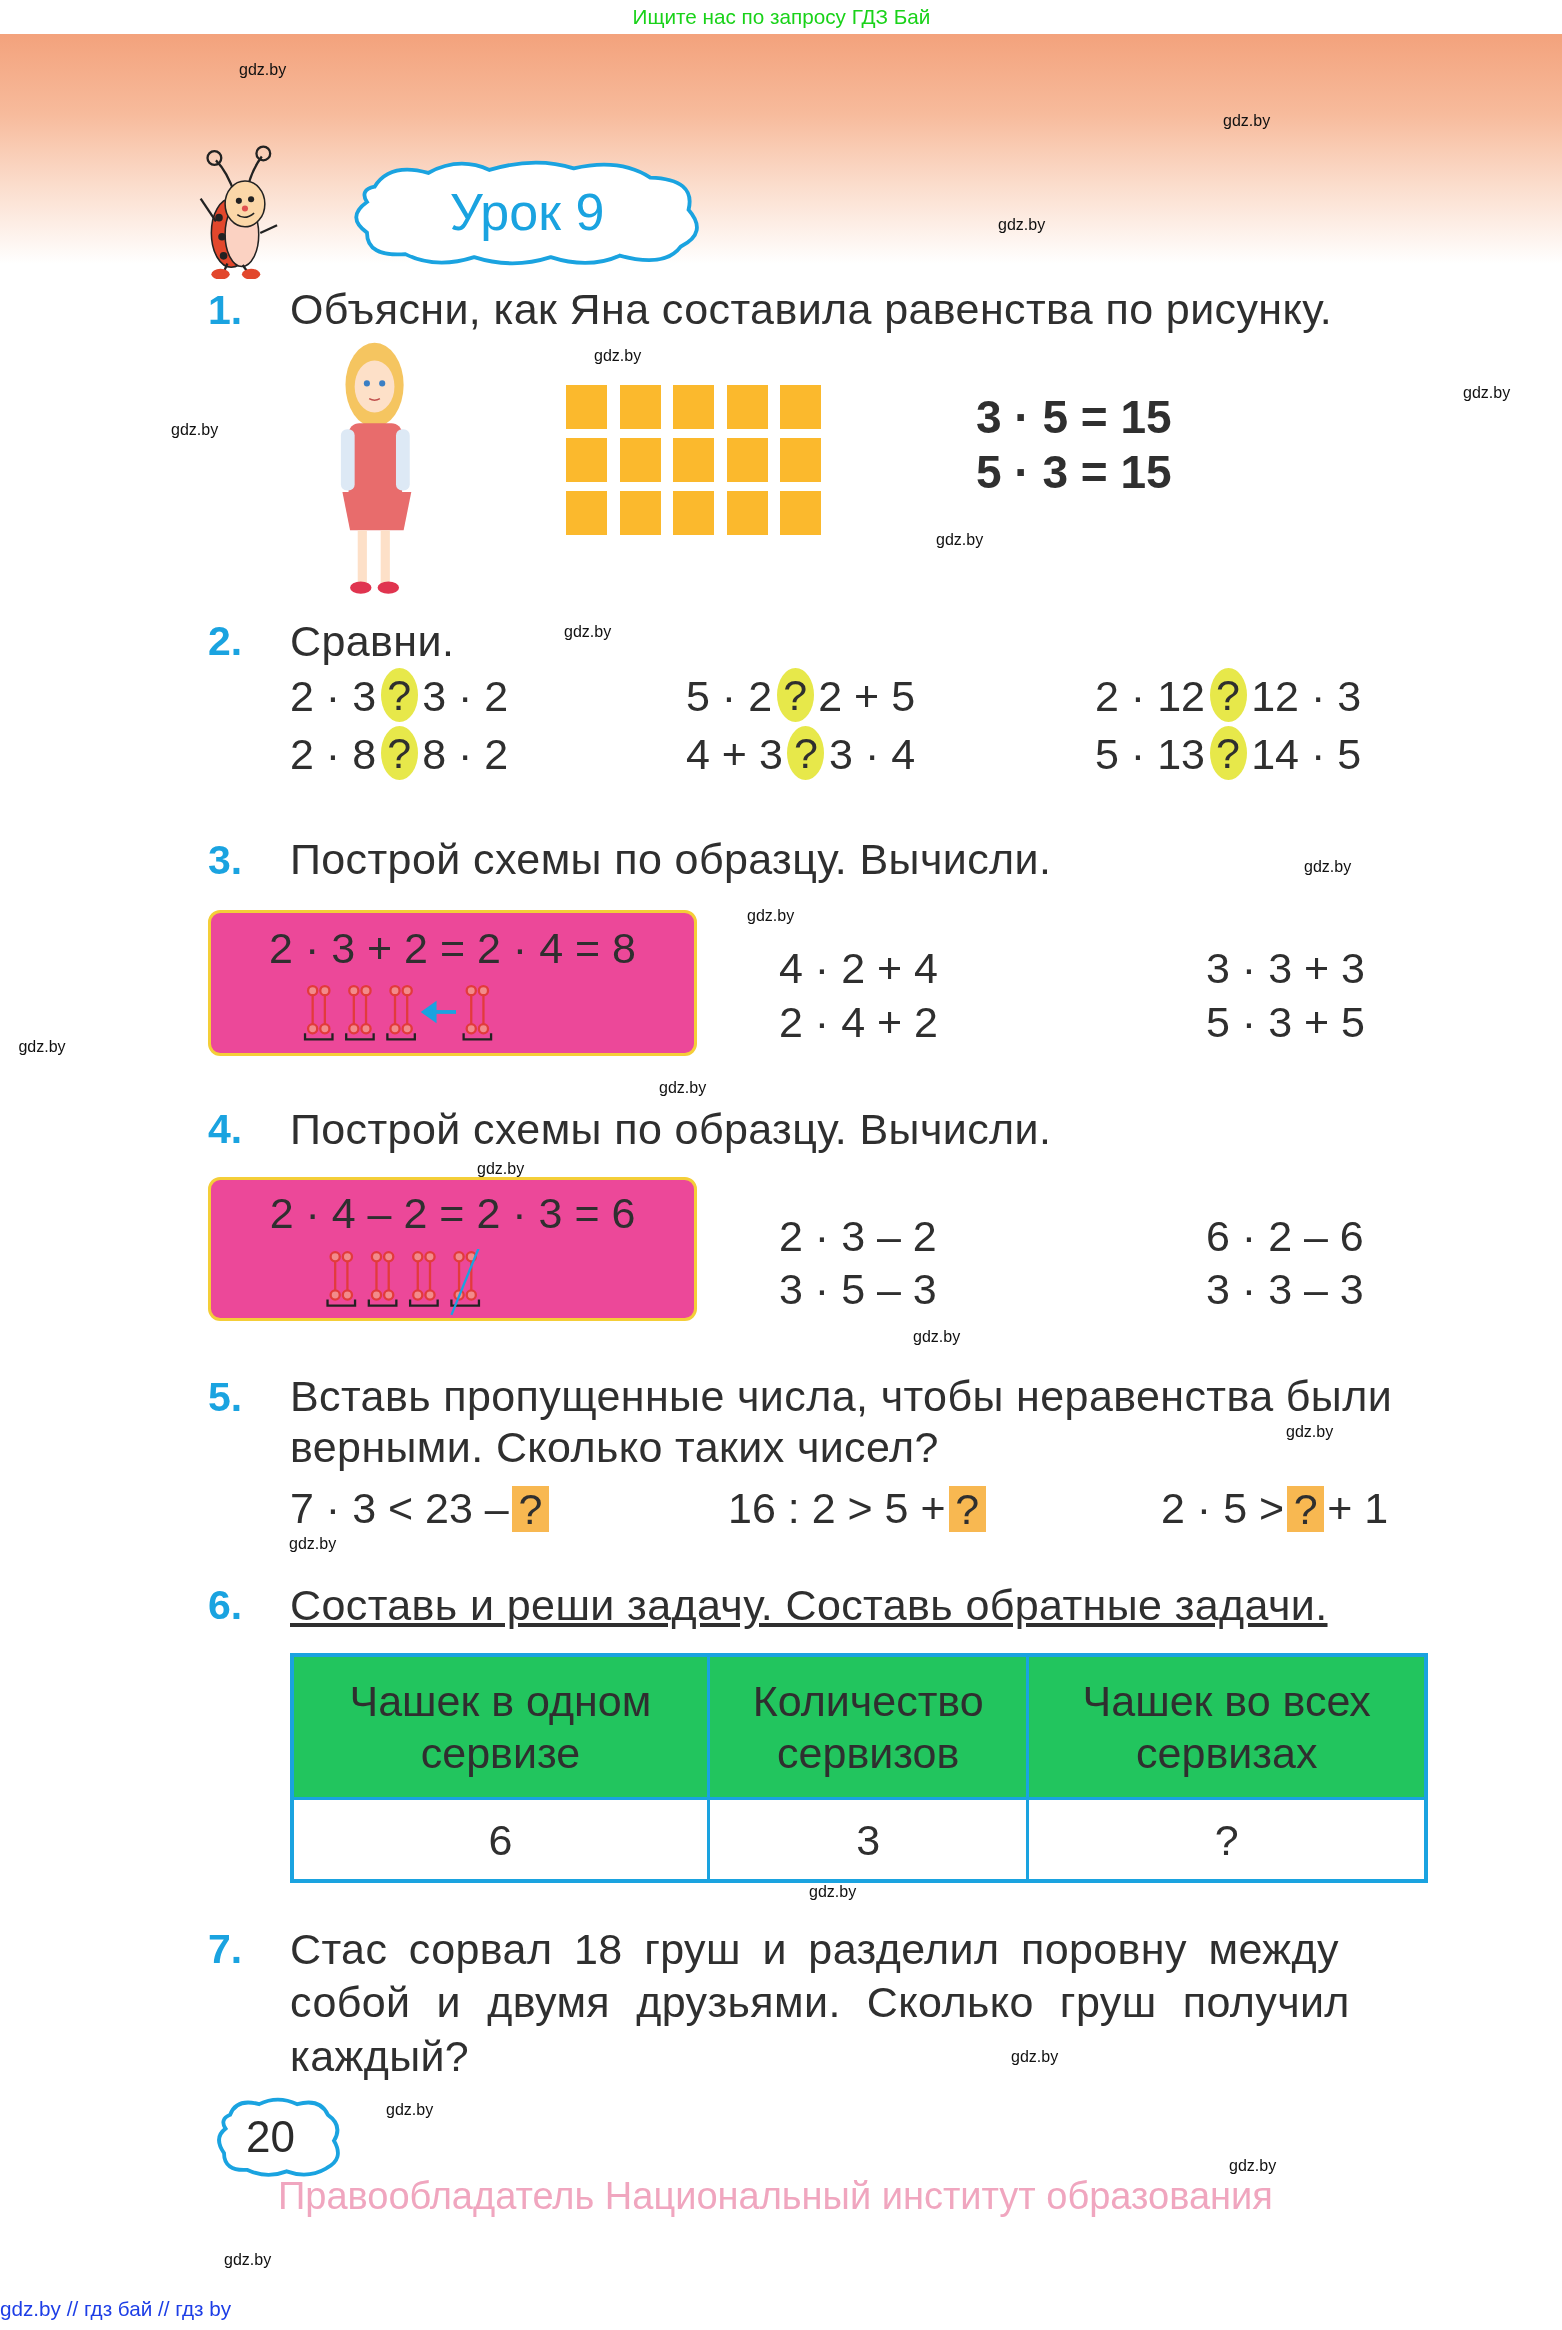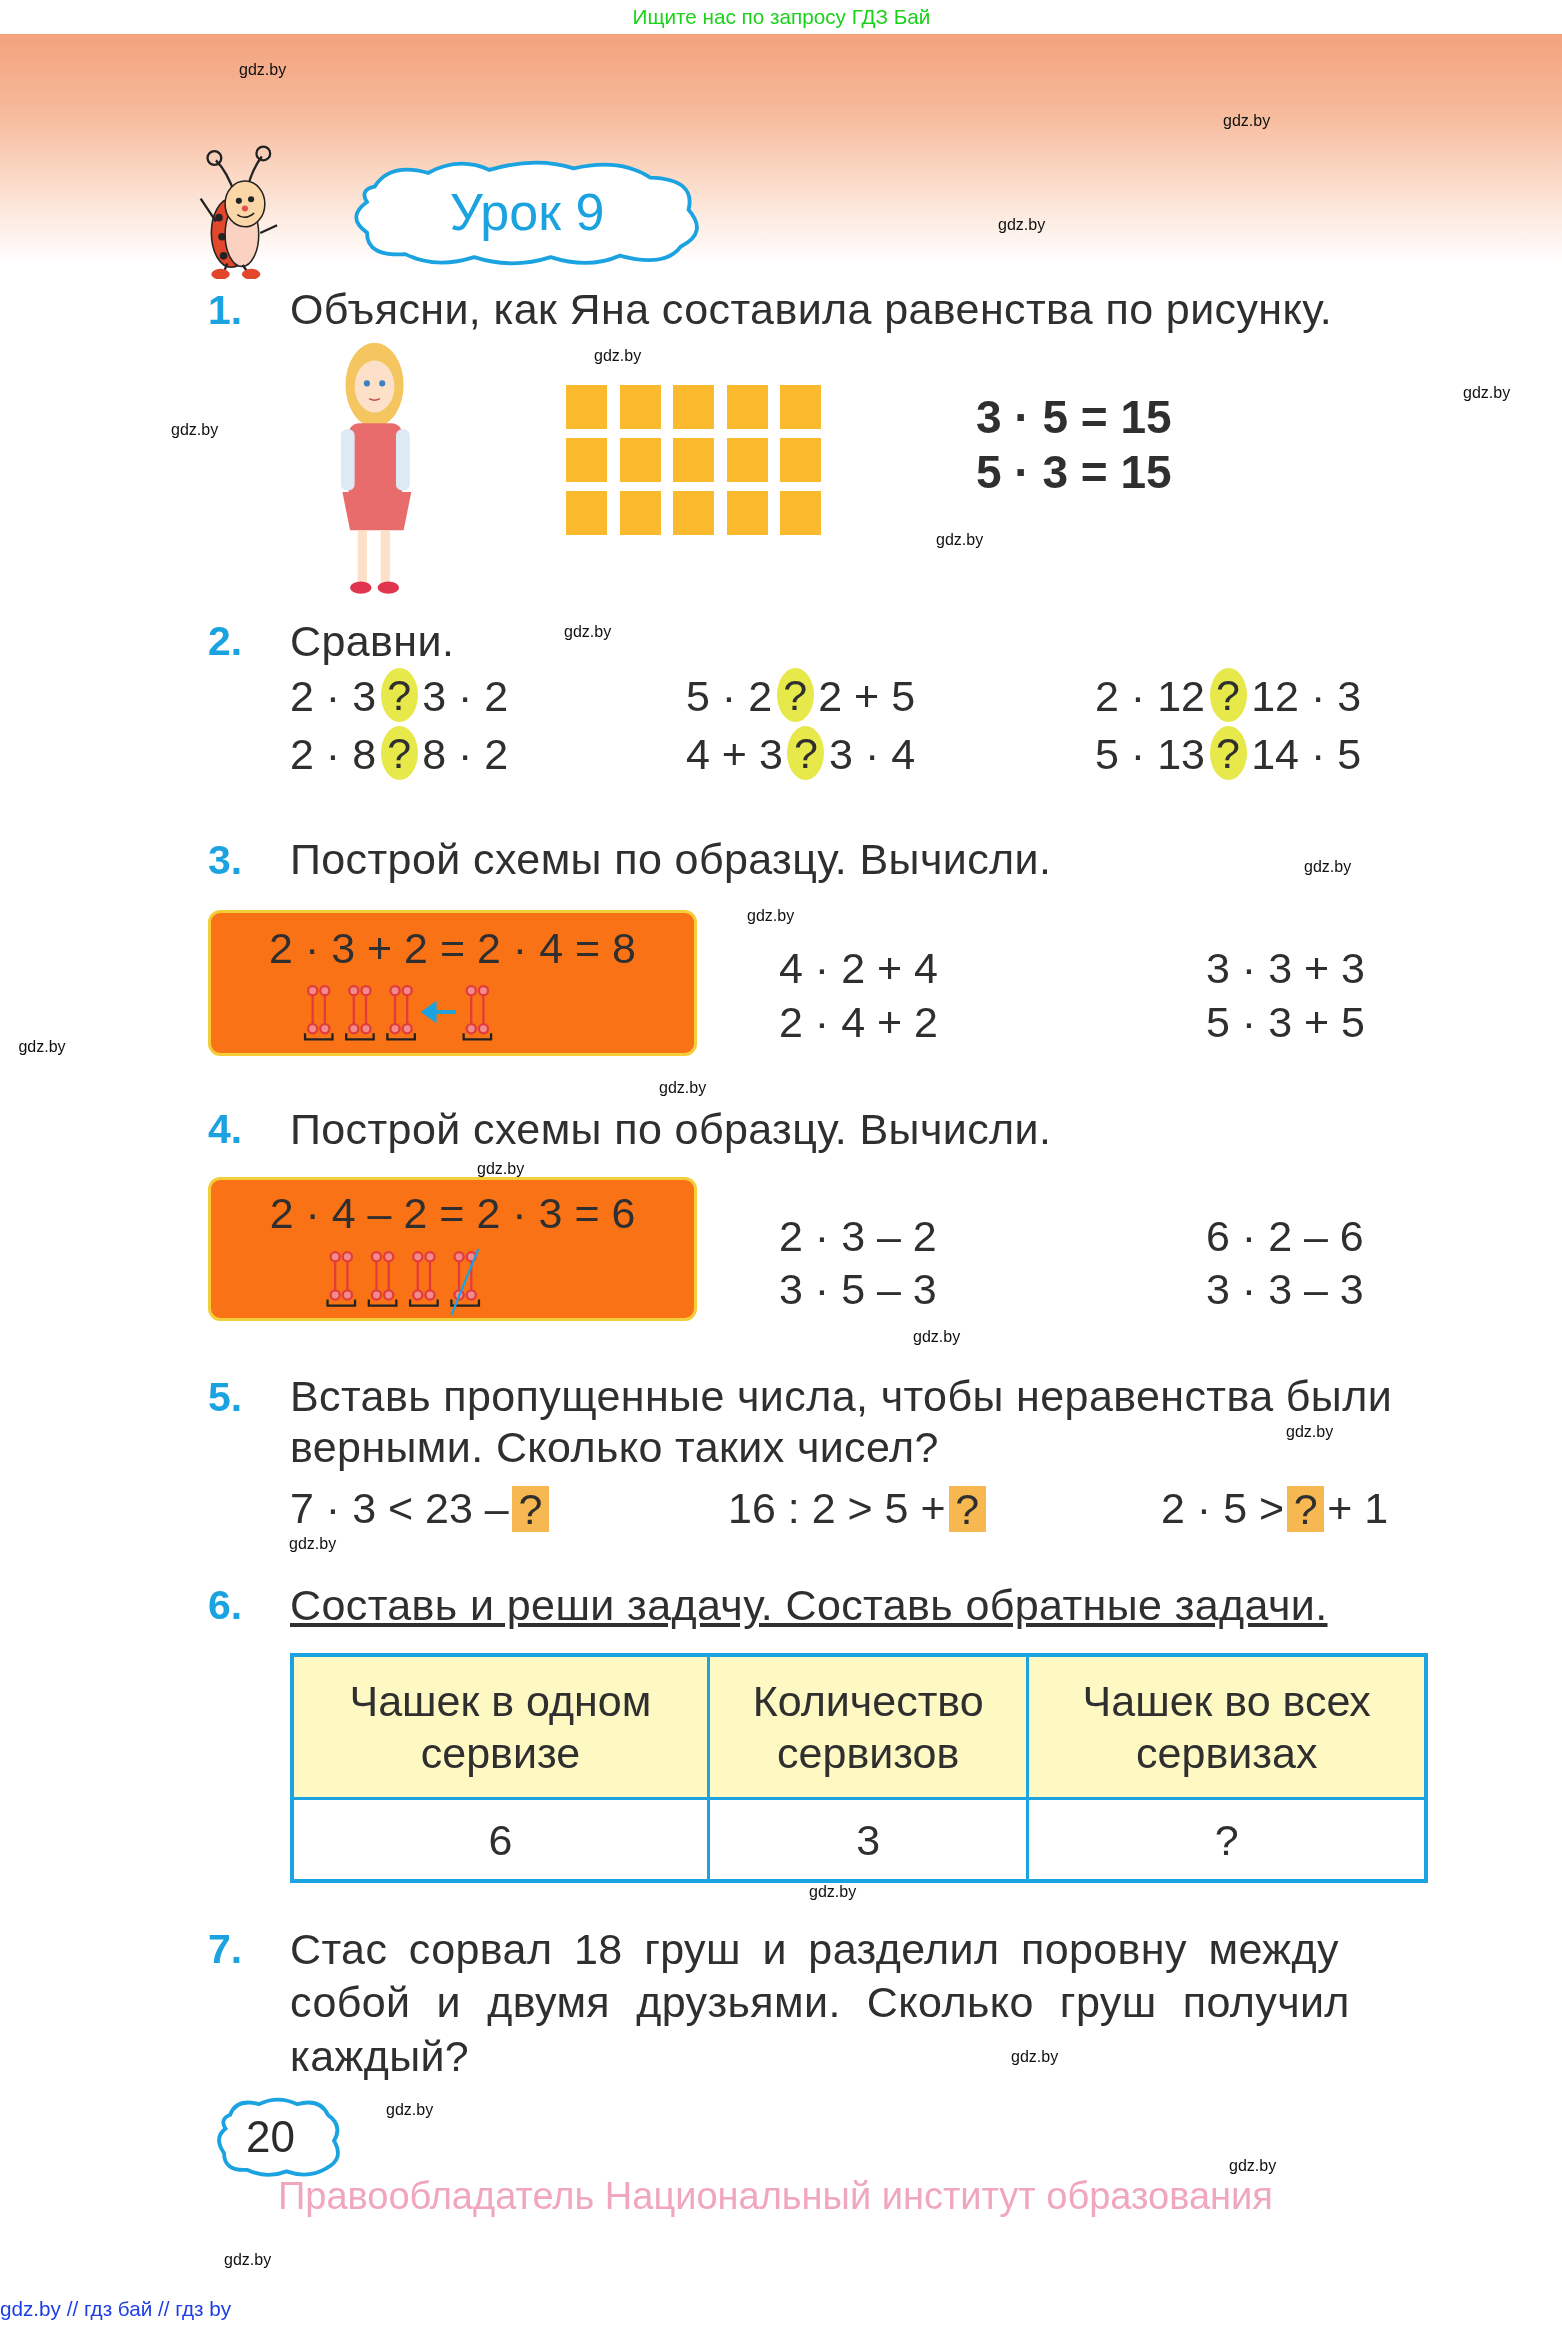--- a/index.html
+++ b/index.html
@@ -28,30 +28,30 @@
     background:#e7e84a; text-align:center; line-height:54px; margin:0 4.6px; vertical-align:middle;
     position:relative; top:-4.6px;
   }
   .q-orange {
     display:inline-block; width:37px; height:46px;
     background:#f8b851; text-align:center; line-height:46px; margin:0 3.1px; vertical-align:middle;
     position:relative; top:-3.1px;
   }
   .sample-box {
     position:absolute; left:208px; width:483px;
-    border:3.8px solid #f4ce38; border-radius:12.2px; background:#f97316;
+    border:3.8px solid #f4ce38; border-radius:12.2px; background:#ec4899;
   }
   .sample-expr { position:absolute; left:0; width:100%; text-align:center; font-size:43px; color:#2f2f2f; }
   .grid-sq { position:absolute; width:41px; height:44px; background:#fbb92d; }
   table.data {
     position:absolute; left:290px; top:1653px; width:1138px; height:222px;
     border-collapse:collapse; border:4.6px solid #1aa3e0;
   }
   table.data td { border:3.8px solid #1aa3e0; text-align:center; font-size:43px; color:#2f2f2f; line-height:52px; }
-  table.data tr.head td { background:#fef9c3; height:138px; }
+  table.data tr.head td { background:#22c55e; height:138px; }
   table.data tr.body td { background:#fff; height:77px; }
   .copyright { position:absolute; left:278px; top:2175px; font-size:38px; color:#f0a6bf; white-space:nowrap; }
   .bottom-links { position:absolute; left:0; width:1563px; top:2297px; text-align:left; font-size:20.7px; color:#1d3ee6; }
 </style>
 </head>
 <body>
 
 <div class="top-banner">Ищите нас по запросу ГДЗ Бай</div>
 <div class="header-grad"></div>
 

